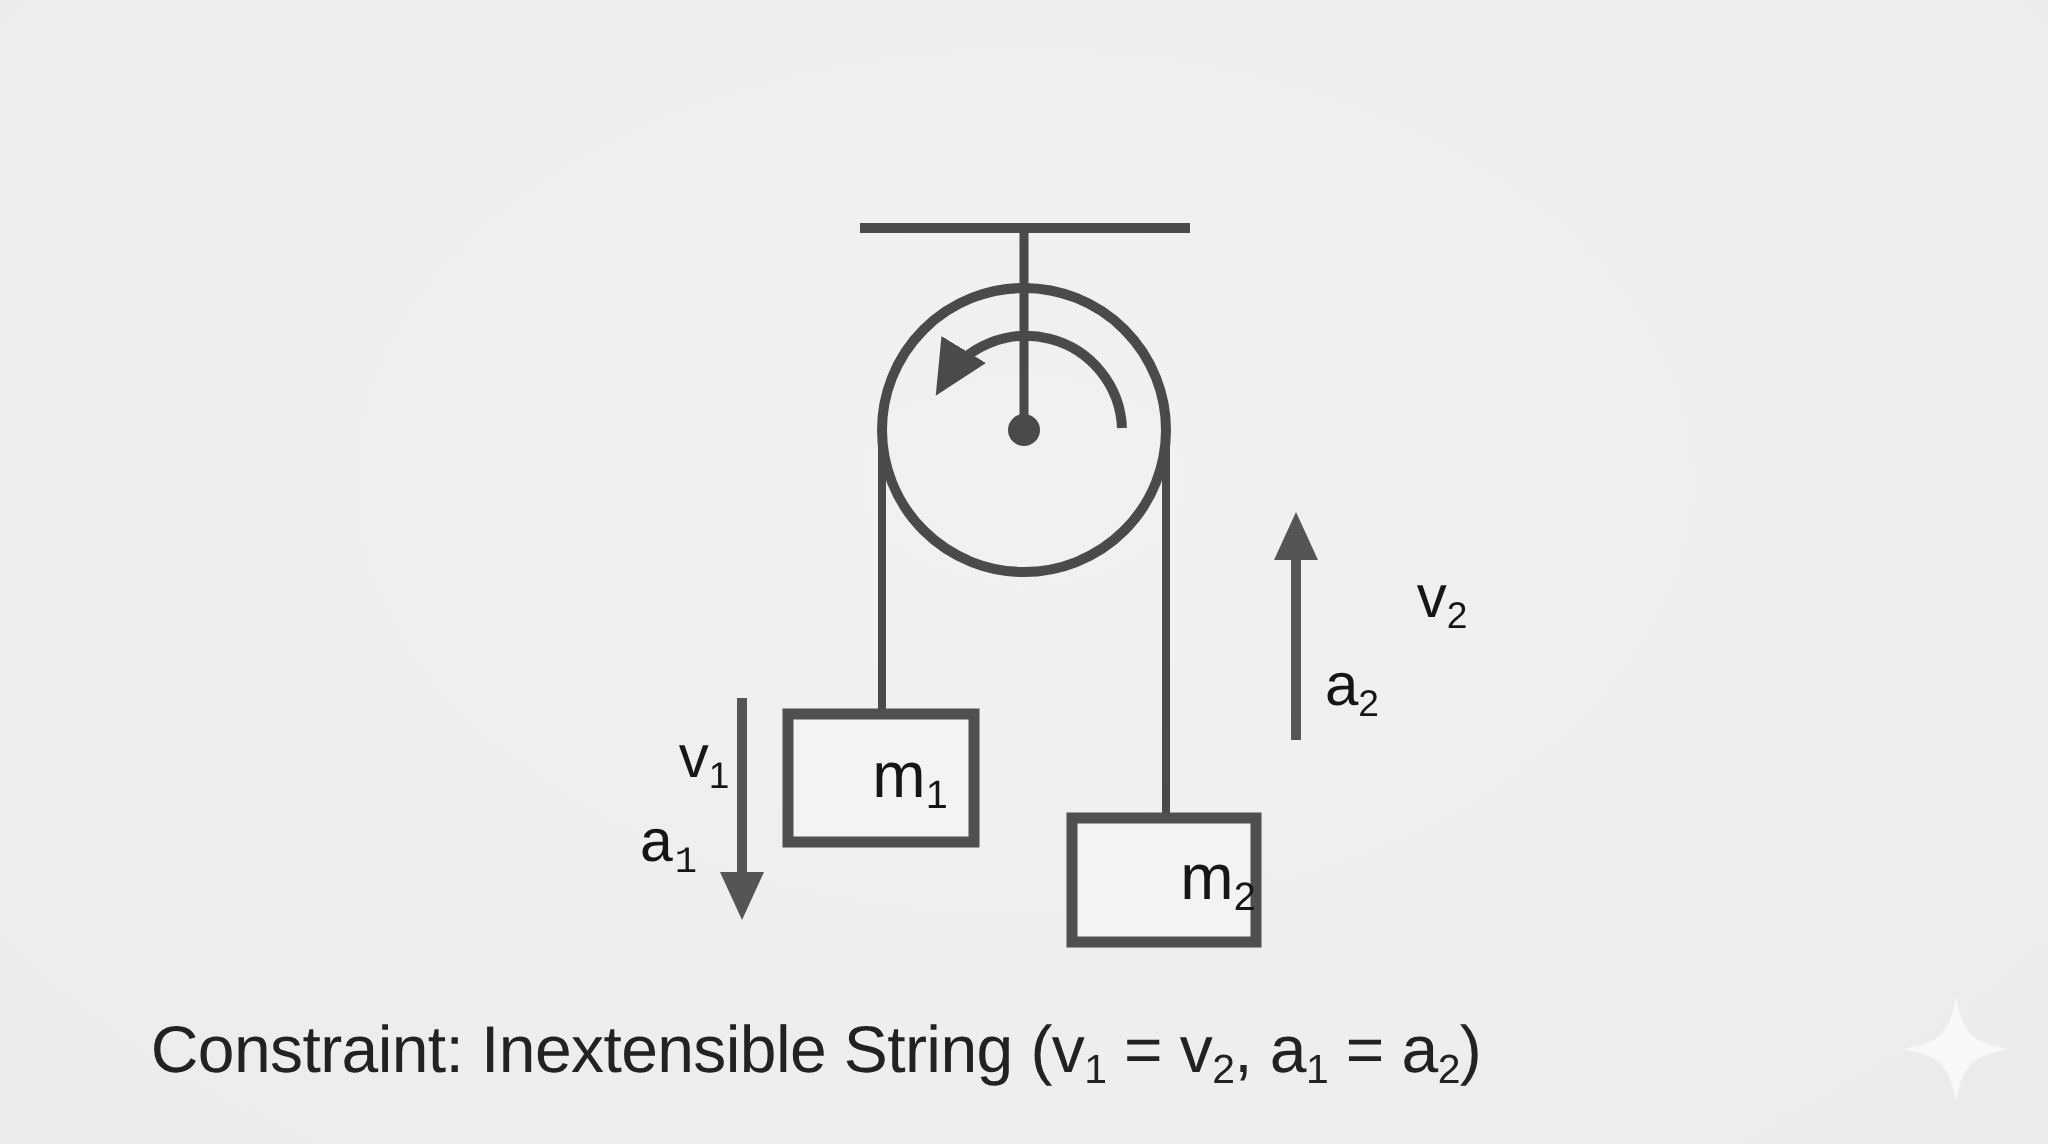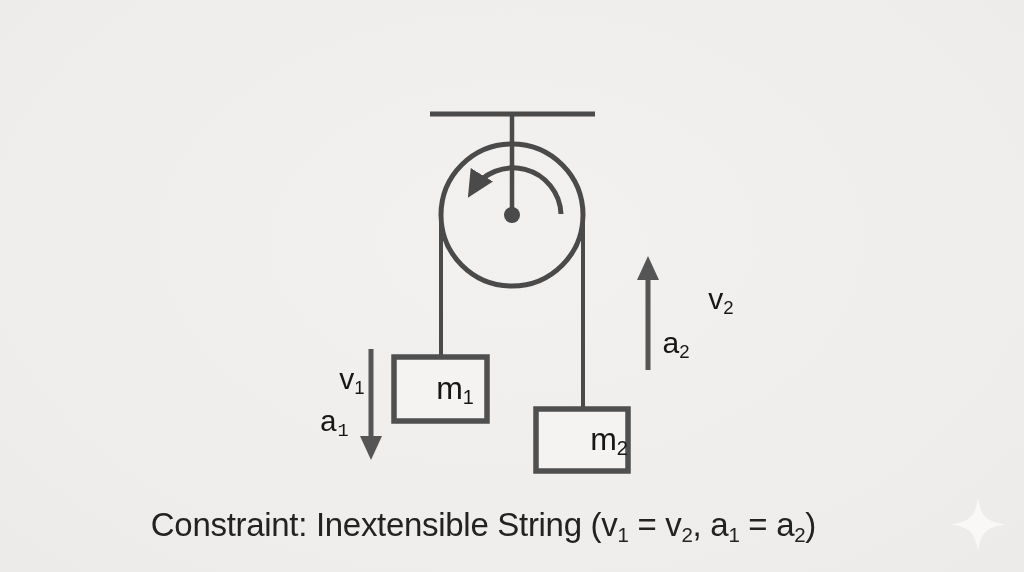--- a/index.html
+++ b/index.html
@@ -28,21 +28,21 @@
     font-size: 34px;
     font-weight: bold;
     letter-spacing: 0.5px;
     color: #1e1e1e;
     white-space: nowrap;
   }
   .caption {
     position: absolute;
     left: 0; top: 506px;
     width: 816px;
-    text-align: right;
+    text-align: center;
     font-size: 33px;
     font-weight: normal;
     letter-spacing: -0.3px;
     color: #222222;
     white-space: nowrap;
   }
   .lbl {
     position: absolute;
     transform: translate(-50%, -50%);
     color: #161616;

